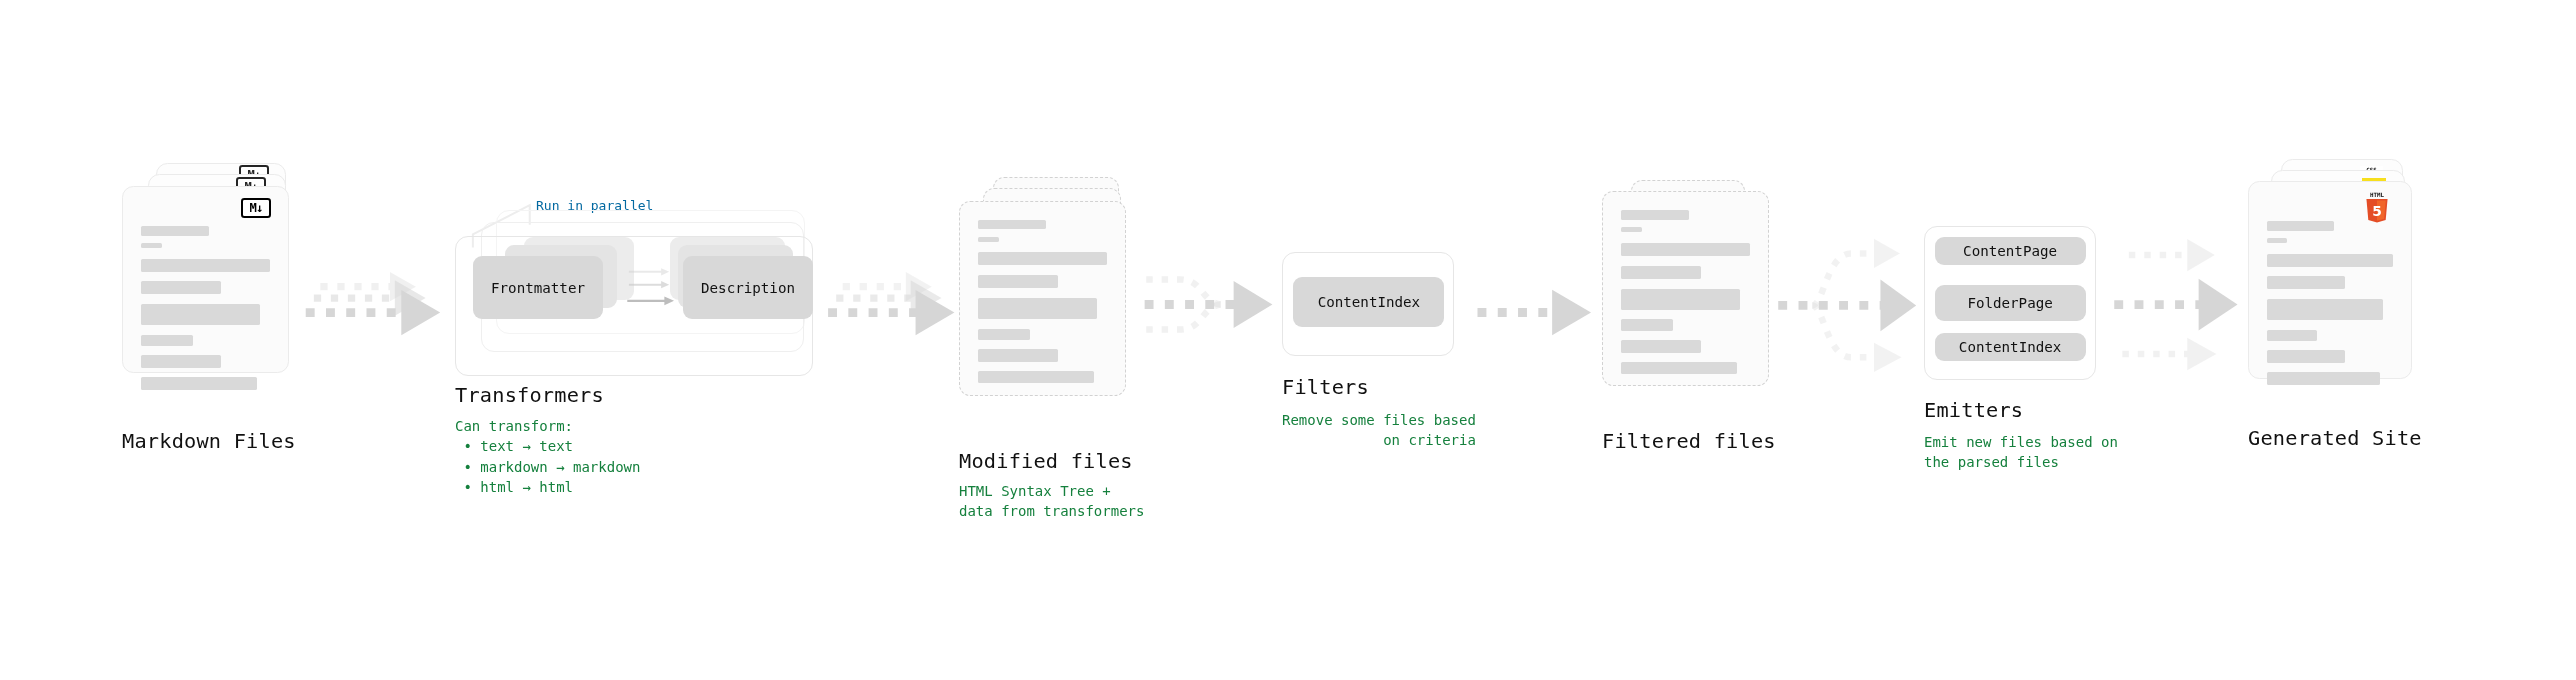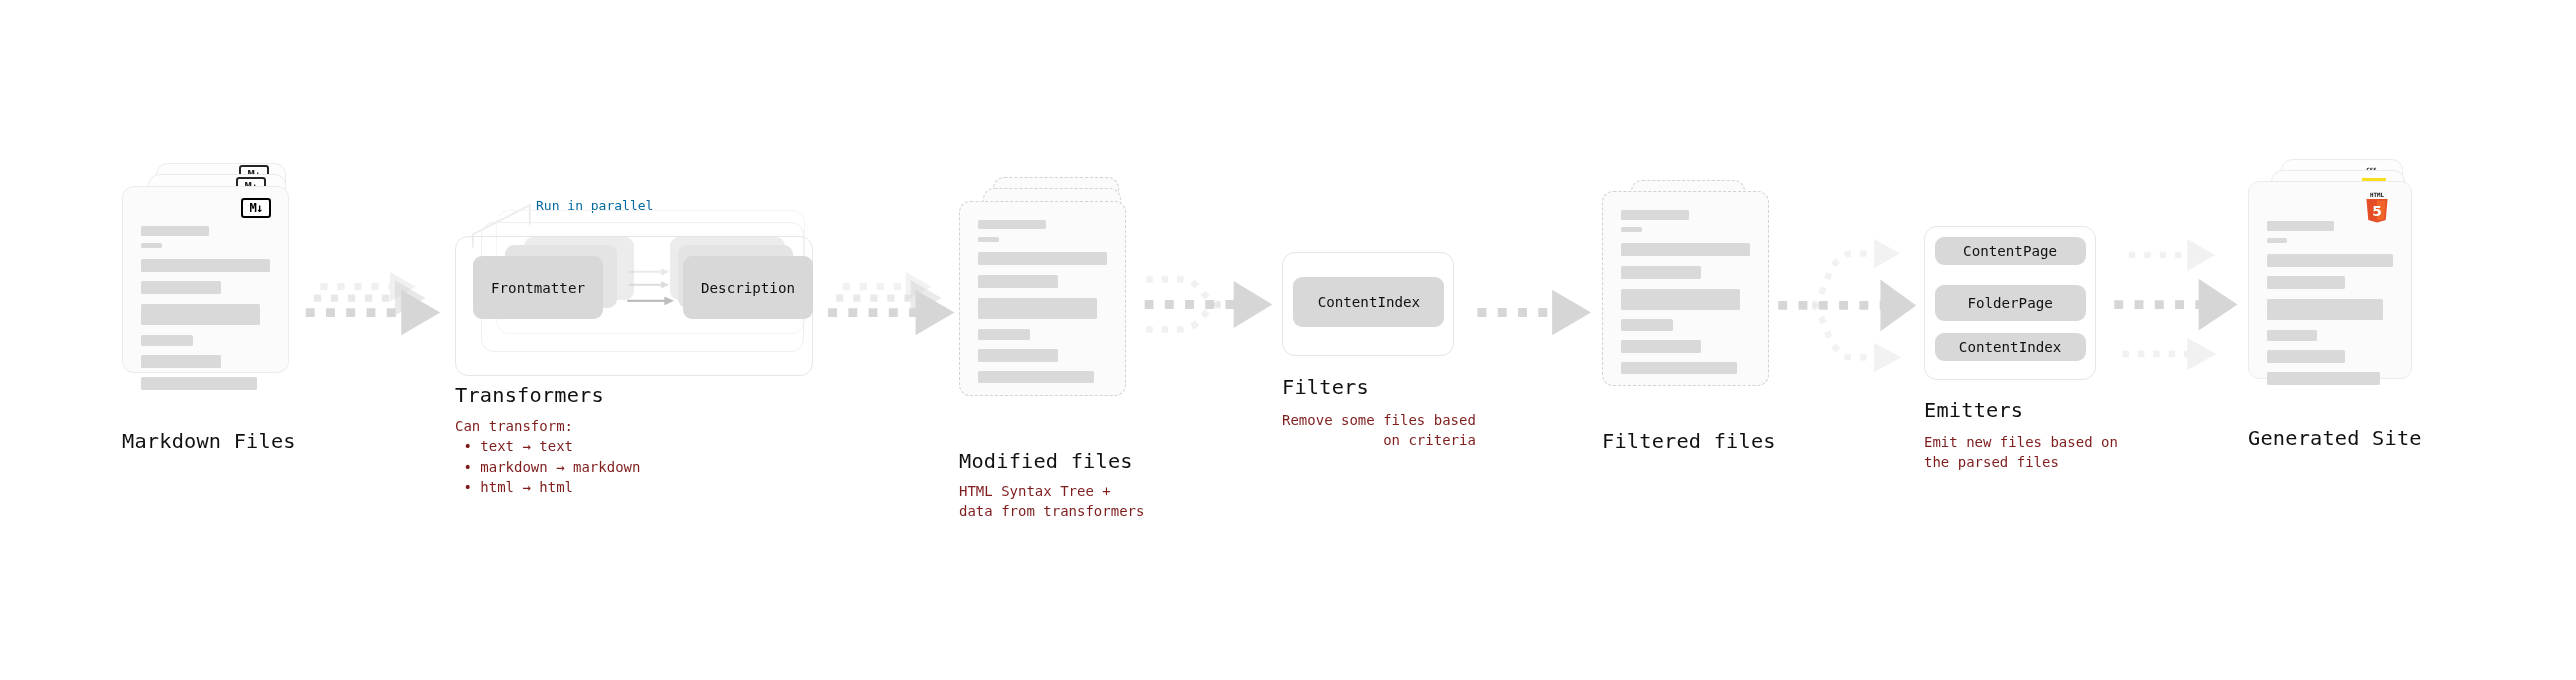--- a/index.html
+++ b/index.html
@@ -30,21 +30,21 @@
     position: absolute;
     font-size: 20.3px;
     letter-spacing: 0.2px;
     color: #111111;
     white-space: nowrap;
   }
   .subcaption {
     position: absolute;
     font-size: 14px;
     line-height: 20.3px;
-    color: #7f1d1d;
+    color: #15803d;
     white-space: pre;
   }
 
   
   .pill {
     position: absolute;
     background: #d8d8d8;
     border-radius: 9px;
     color: #111;
     font-size: 14.2px;

